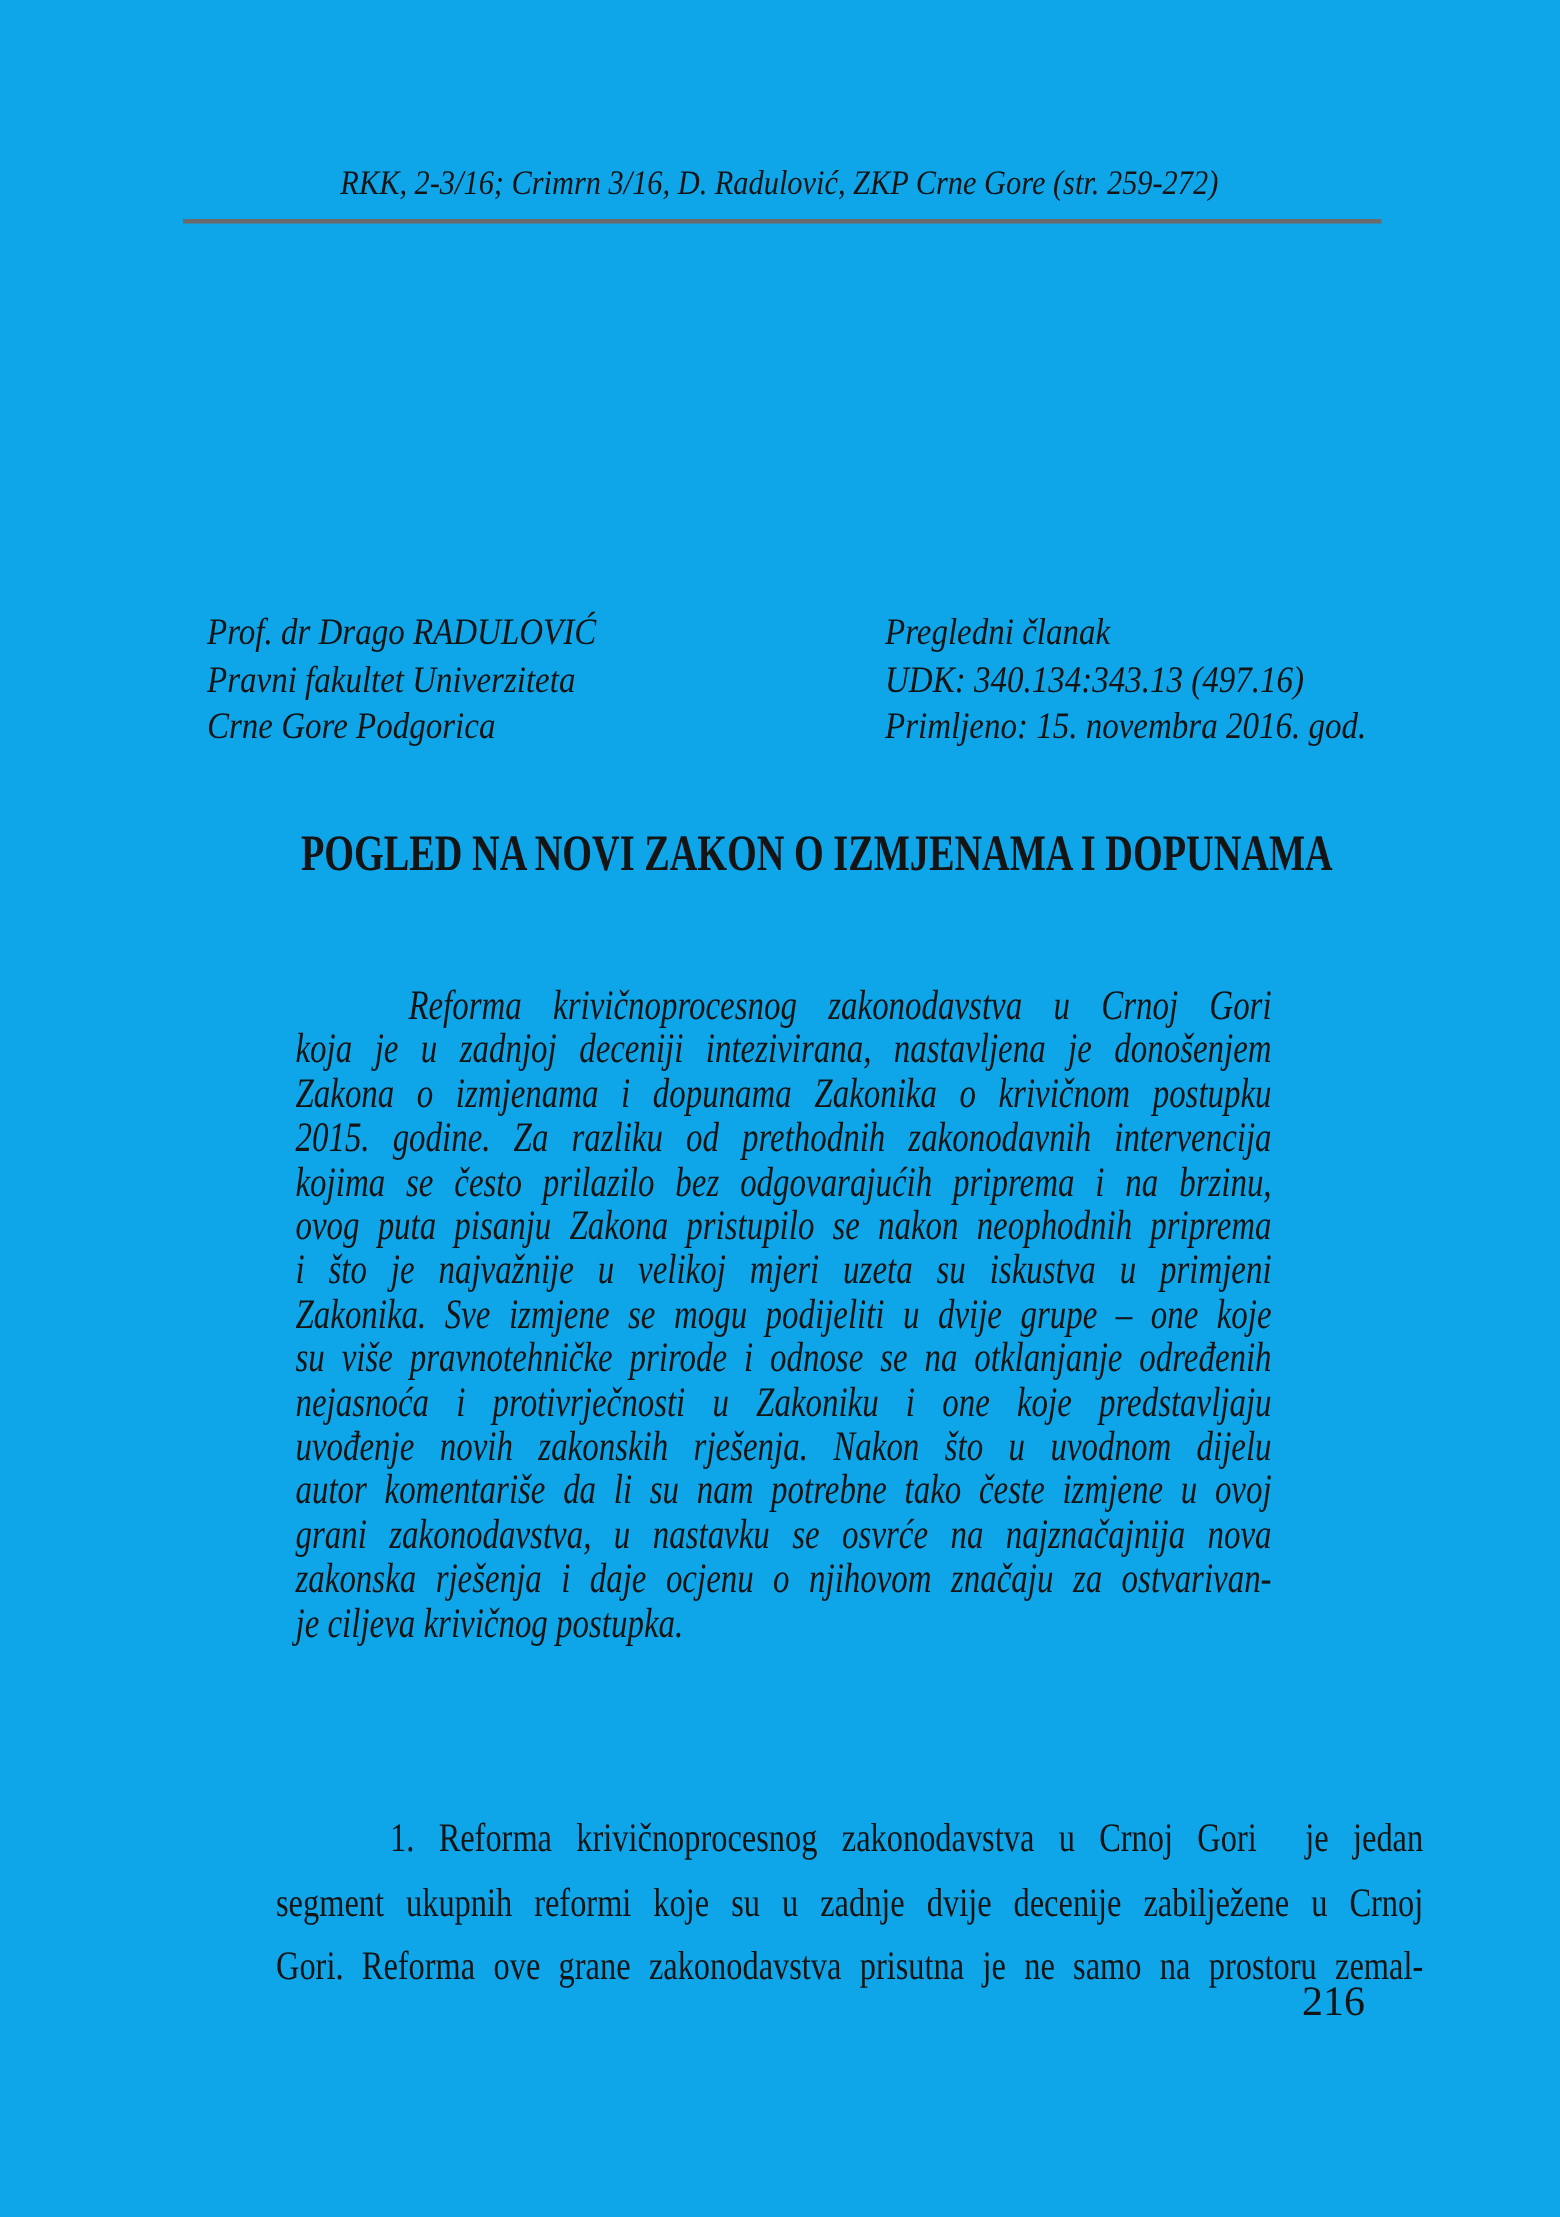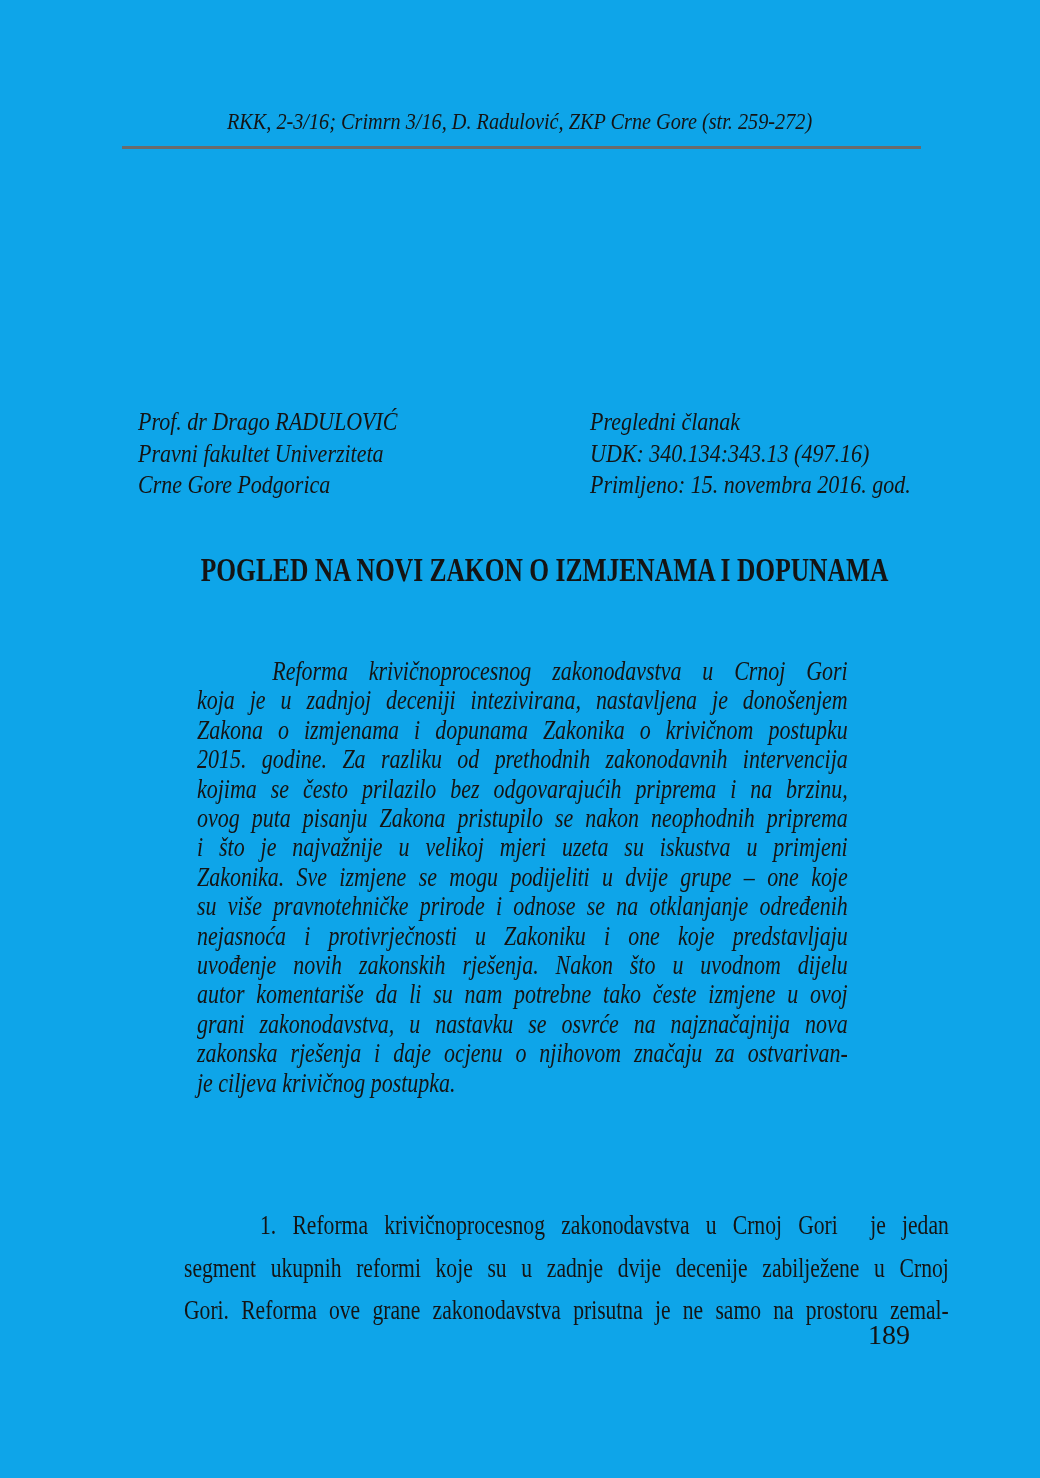--- a/index.html
+++ b/index.html
@@ -191,15 +191,15 @@
 
 
   <div class="body-par">
     <div class="body-inner">
       <div class="jl ind-body">1. Reforma krivičnoprocesnog zakonodavstva u Crnoj Gori&nbsp; je jedan</div>
       <div class="jl">segment ukupnih reformi koje su u zadnje dvije decenije zabilježene u Crnoj</div>
       <div class="jl">Gori. Reforma ove grane zakonodavstva prisutna je ne samo na prostoru zemal-</div>
     </div>
   </div>
 
-  <div class="page-number">189</div>
+  <div class="page-number">216</div>
 
 </div>
 
 </body></html>

